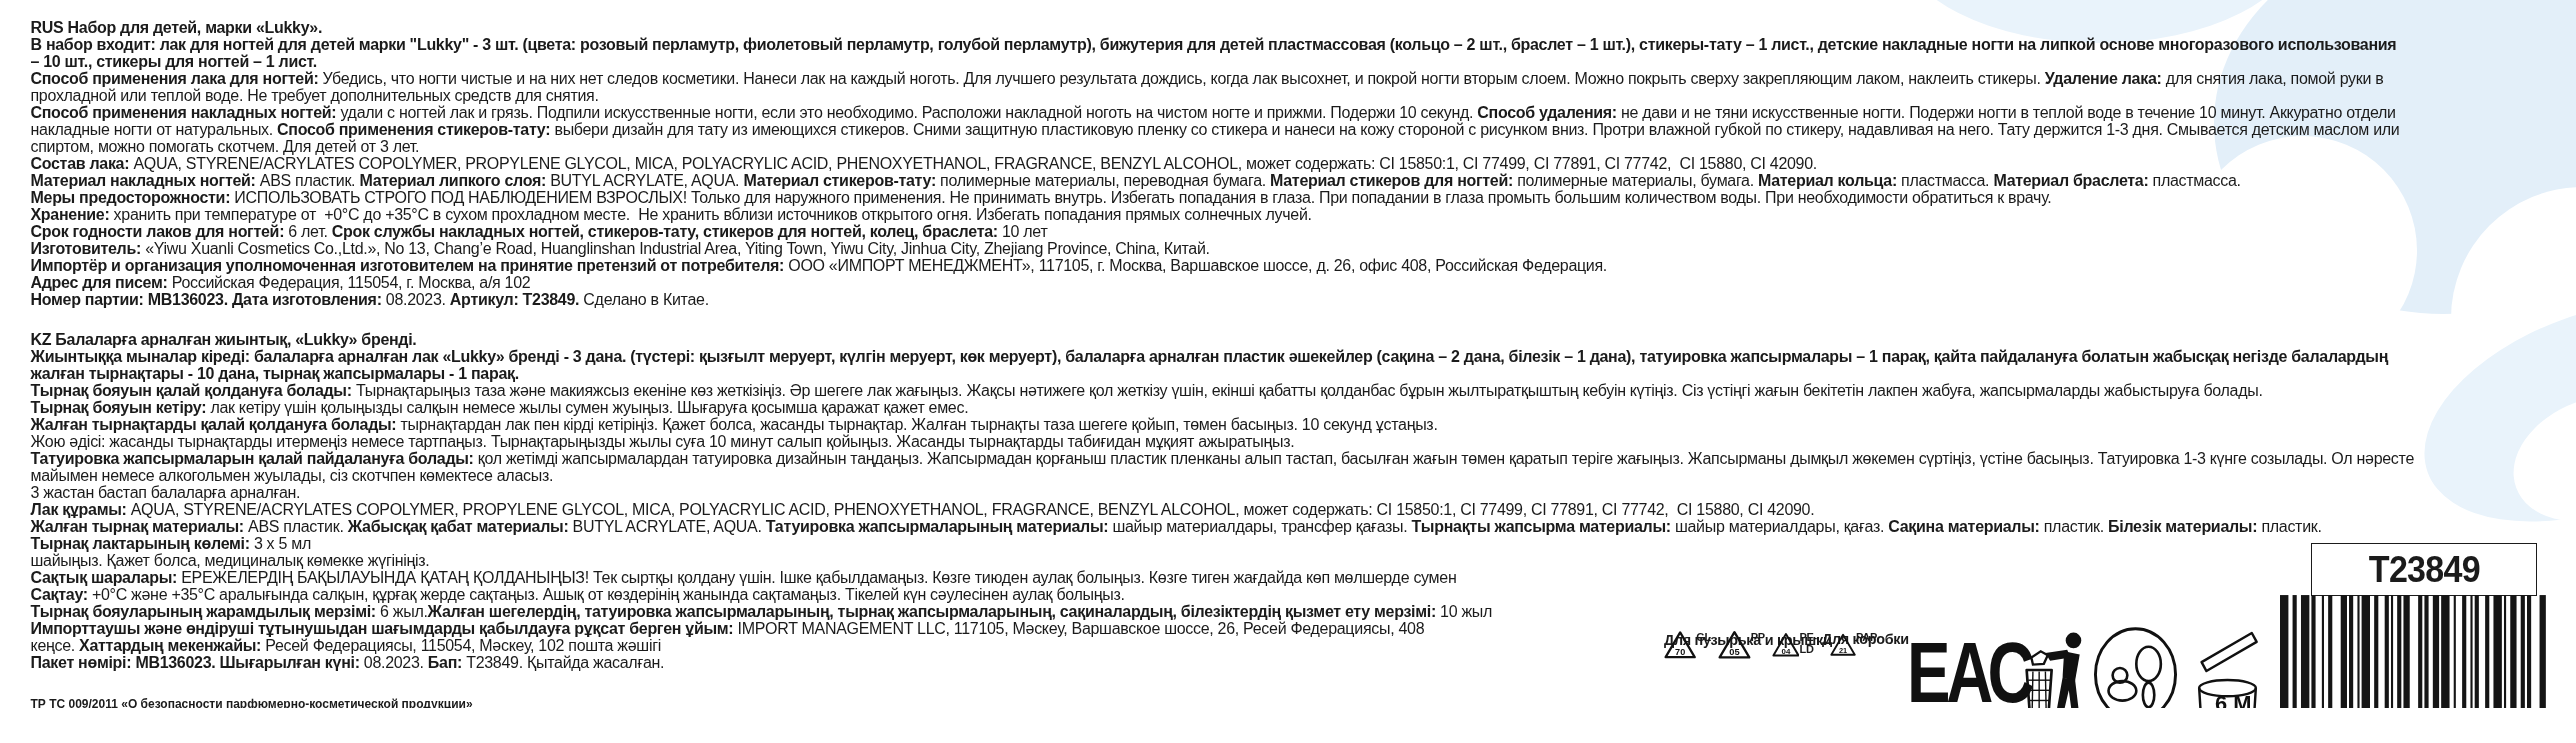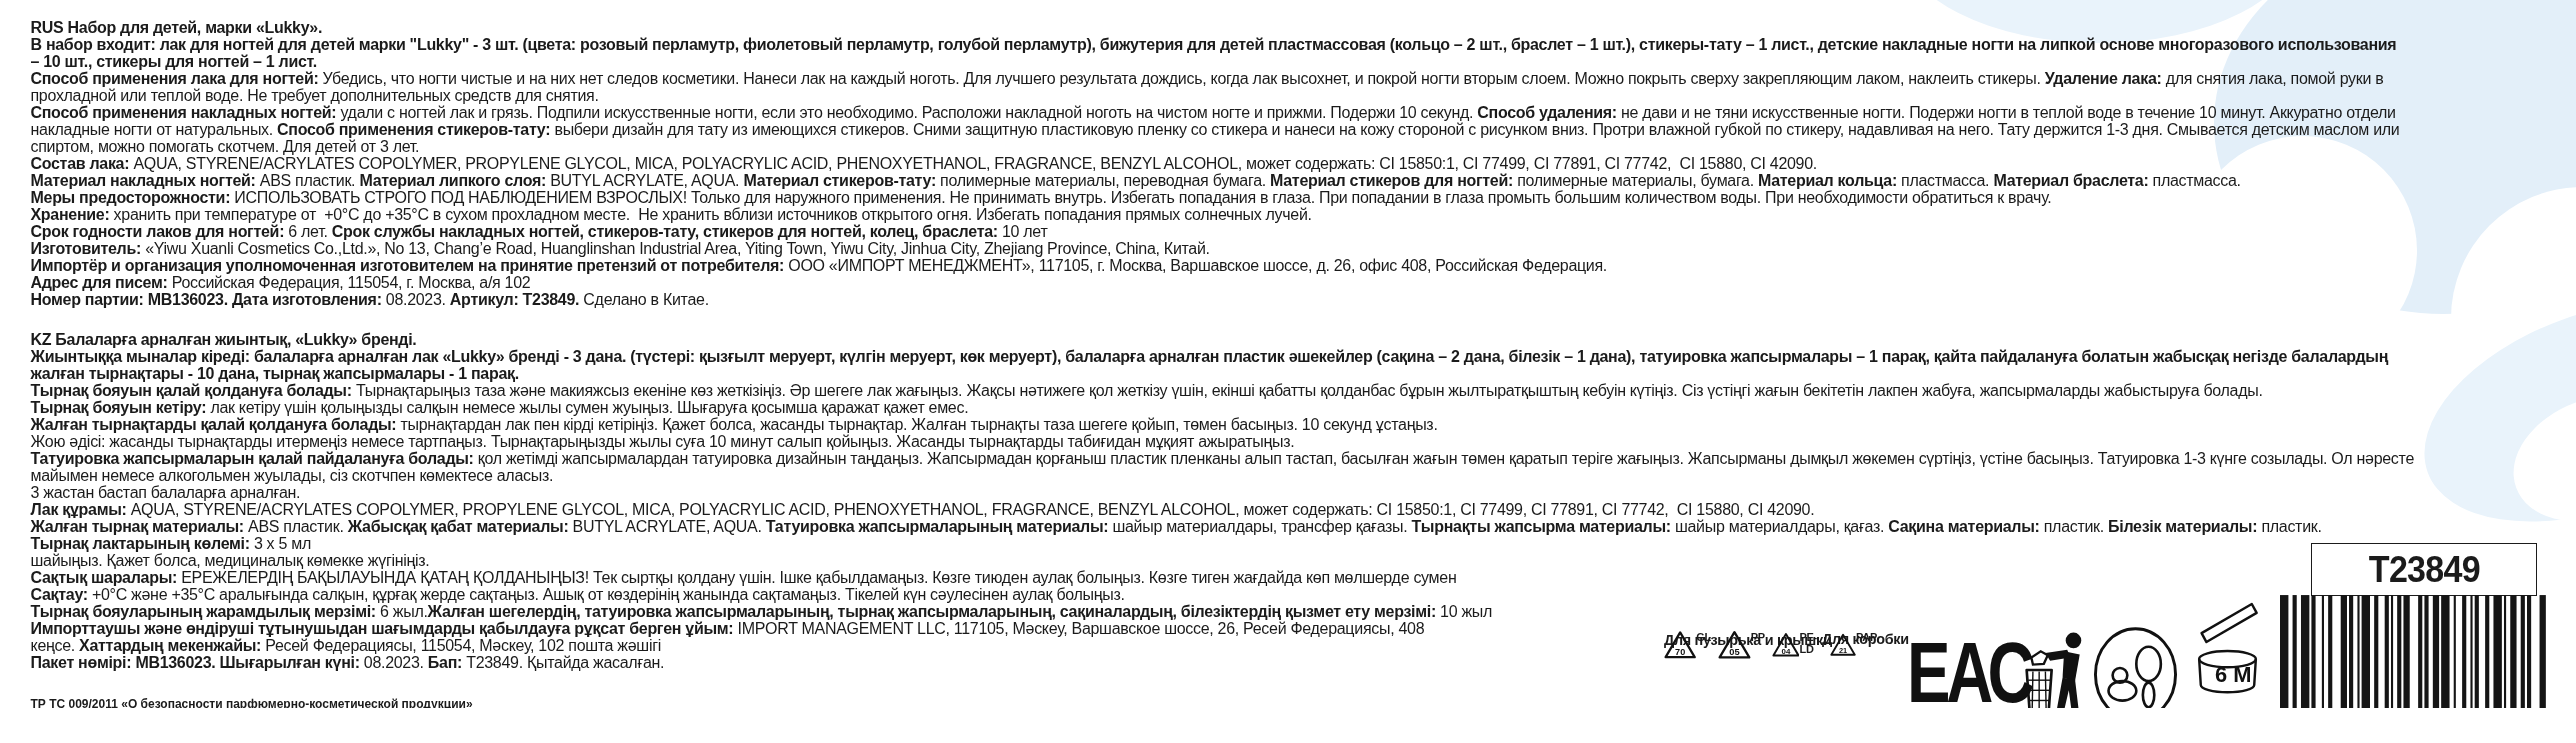--- a/index.html
+++ b/index.html
@@ -146,21 +146,21 @@
       <g stroke="#111" fill="none" stroke-linejoin="round">
         <ellipse cx="52" cy="59" rx="49" ry="56" stroke-width="3.6"></ellipse>
         <ellipse cx="68" cy="46" rx="15" ry="21" stroke-width="3.2"></ellipse>
         <ellipse cx="68" cy="84" rx="7" ry="15" stroke-width="3.2"></ellipse>
         <circle cx="33" cy="60" r="9" stroke-width="3.2"></circle>
         <ellipse cx="36" cy="79" rx="17" ry="12" stroke-width="3.2"></ellipse>
       </g>
     </svg>
   </div>
 
-  <div class="icon-abs" style="left:2187px;top:592px;">
+  <div class="icon-abs" style="left:2187px;top:621px;">
     <svg width="81" height="105" viewBox="0 0 100 128">
       <g stroke="#111" fill="#fff" stroke-linejoin="round">
         <path d="M18 50 L80 14 L86 25 L24 61 Z" stroke-width="3"></path>
         <ellipse cx="50" cy="82" rx="35" ry="10" stroke-width="3" fill="none"></ellipse>
         <path d="M15 82 L17 114" stroke-width="3" fill="none"></path>
         <path d="M85 82 L83 114" stroke-width="3" fill="none"></path>
         <path d="M17 114 A33 9 0 0 0 83 114" stroke-width="3" fill="none"></path>
       </g>
       <text x="57" y="110" text-anchor="middle" font-family="Liberation Sans, sans-serif" font-size="27" font-weight="bold" fill="#111">6 M</text>
     </svg>

